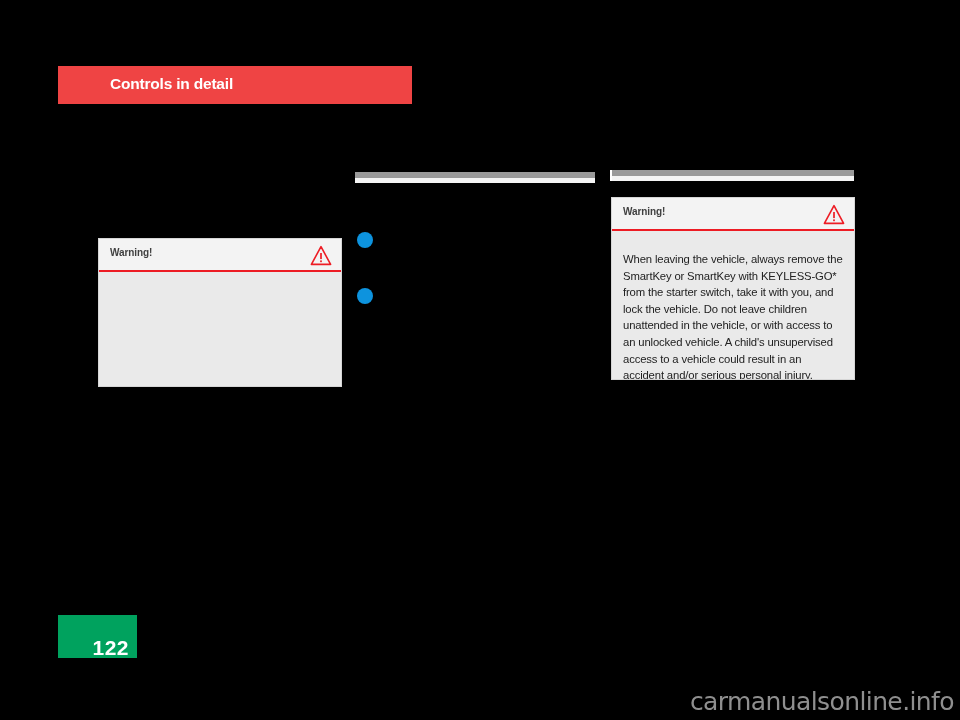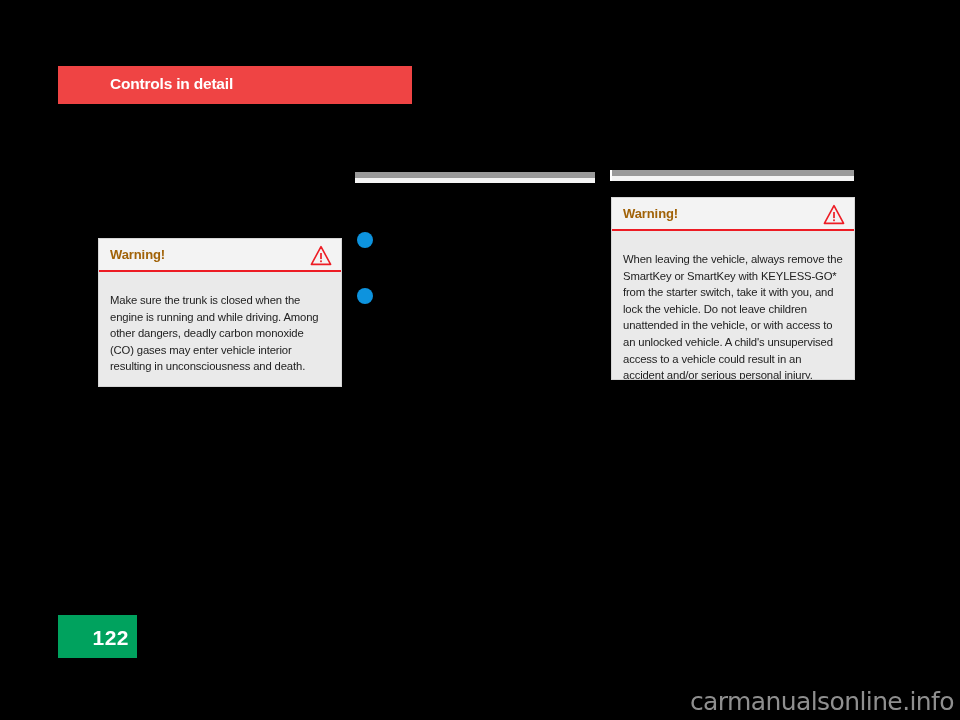--- a/index.html
+++ b/index.html
@@ -90,22 +90,22 @@
   .warning-head {
     position: relative;
     background: #f3f3f3;
     height: 33px;
     border-bottom: 2px solid #ed1c24;
   }
   .warning-head-label {
     position: absolute;
     left: 11px;
     top: 8px;
-    color: #a16207;
-    font-size: 13px;
+    color: #404040;
+    font-size: 10px;
     font-weight: bold;
     letter-spacing: -0.1px;
   }
   .warning-tri {
     position: absolute;
     right: 9px;
     top: 6px;
     width: 22px;
     height: 21px;
   }
@@ -126,21 +126,21 @@
     position: absolute;
     left: 58px;
     top: 615px;
     width: 79px;
     height: 43px;
     background: #00a25e;
   }
   .page-number {
     position: absolute;
     right: 8px;
-    top: 11px;
+    top: 21px;
     color: #ffffff;
     font-size: 21px;
     font-weight: bold;
     letter-spacing: 0.5px;
     text-align: center;
   }
 
   
   .watermark {
     position: absolute;
@@ -177,21 +177,20 @@
 
 <div class="warning-box" id="warning-left">
   <div class="warning-head">
     <span class="warning-head-label">Warning!</span>
     <svg class="warning-tri" viewBox="0 0 22 21">
       <path d="M11 1.6 L20.6 19.4 L1.4 19.4 Z" fill="none" stroke="#ed1c24" stroke-width="1.6" stroke-linejoin="round"></path>
       <rect x="10.15" y="8" width="1.7" height="6.1" fill="#ed1c24"></rect>
       <rect x="10.15" y="15.4" width="1.7" height="1.8" fill="#ed1c24"></rect>
     </svg>
   </div>
-  <div class="warning-body">Make sure the trunk is closed when the engine is running and while driving. Among other dangers, deadly carbon monoxide (CO) gases may enter vehicle interior resulting in unconsciousness and death.</div>
 </div>
 
 <div class="warning-box" id="warning-right">
   <div class="warning-head">
     <span class="warning-head-label">Warning!</span>
     <svg class="warning-tri" viewBox="0 0 22 21">
       <path d="M11 1.6 L20.6 19.4 L1.4 19.4 Z" fill="none" stroke="#ed1c24" stroke-width="1.6" stroke-linejoin="round"></path>
       <rect x="10.15" y="8" width="1.7" height="6.1" fill="#ed1c24"></rect>
       <rect x="10.15" y="15.4" width="1.7" height="1.8" fill="#ed1c24"></rect>
     </svg>

